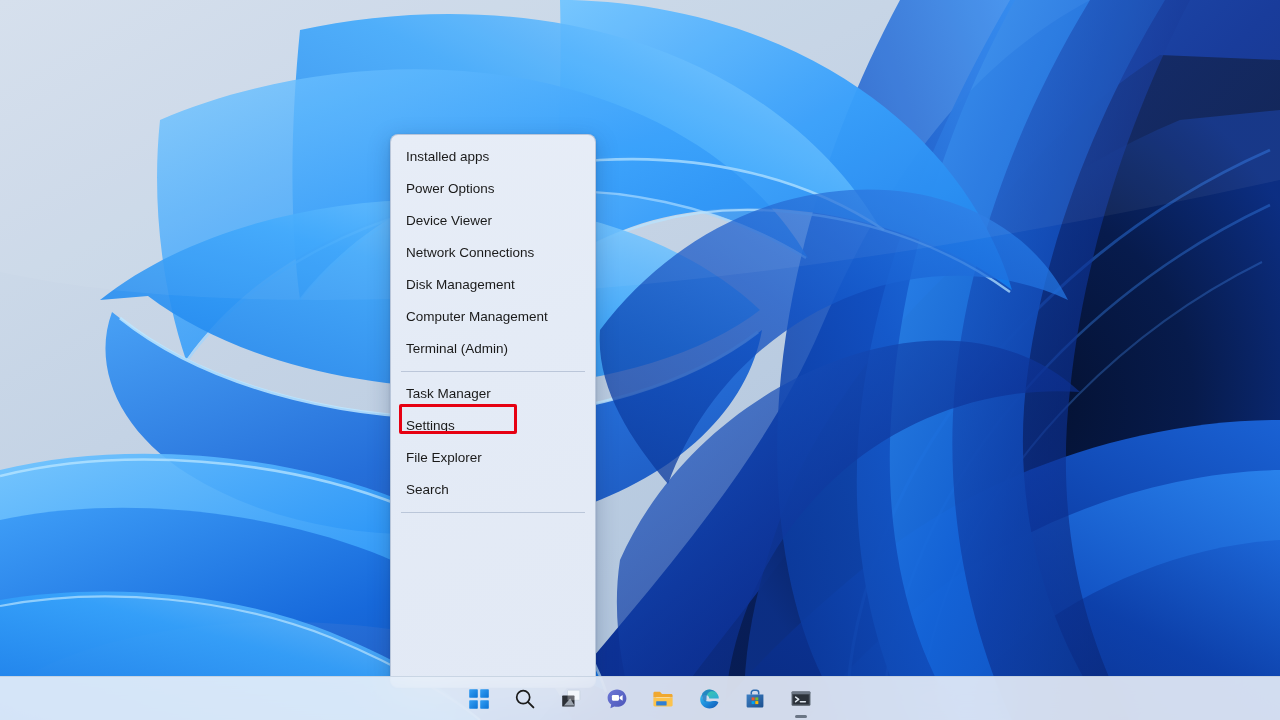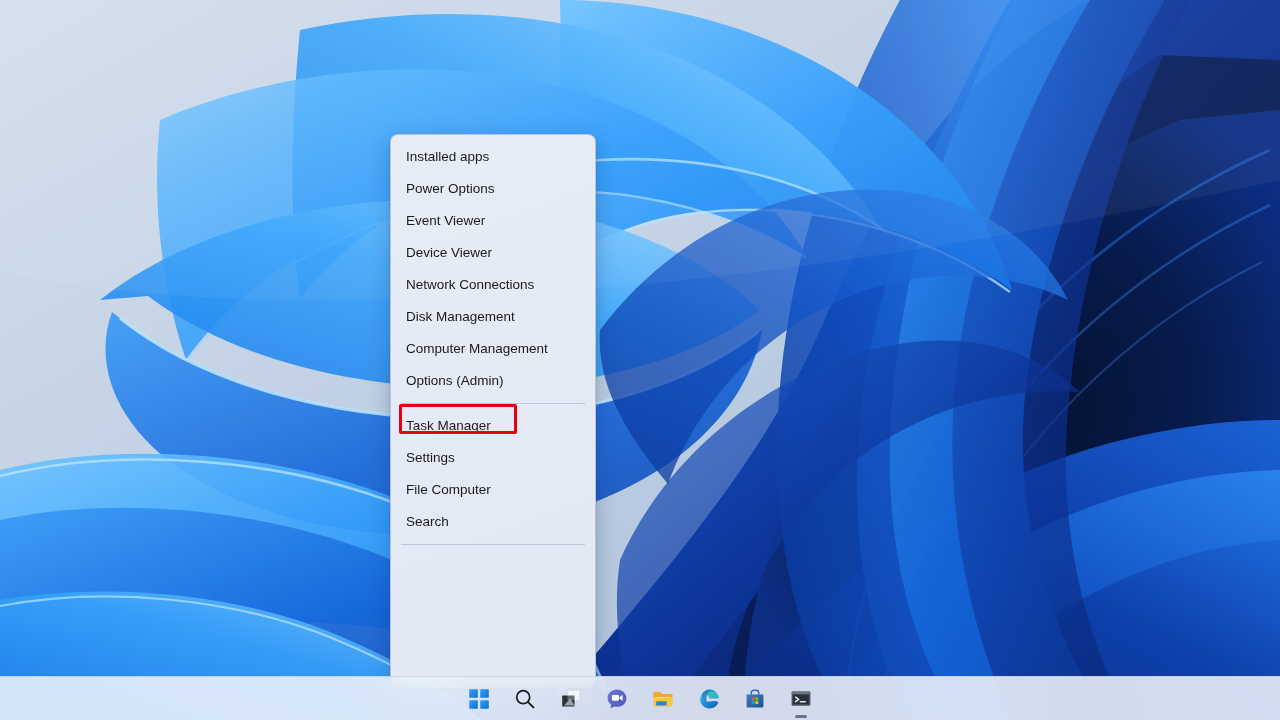--- a/index.html
+++ b/index.html
@@ -244,46 +244,43 @@
 
   <div id="winx-menu">
 
   <div class="menu-item">
         <span class="label">Installed apps</span>
       </div>
       <div class="menu-item">
         <span class="label">Power Options</span>
       </div>
       <div class="menu-item">
-        <span class="label">Event Viewer</span>
-      </div>
-      <div class="menu-item">
         <span class="label">Device Viewer</span>
       </div>
       <div class="menu-item">
         <span class="label">Network Connections</span>
       </div>
       <div class="menu-item">
         <span class="label">Disk Management</span>
       </div>
       <div class="menu-item">
         <span class="label">Computer Management</span>
       </div>
       <div class="menu-item annotated">
-        <span class="label">Options (Admin)</span>
+        <span class="label">Terminal (Admin)</span>
       </div>
       <div class="menu-separator"></div>
       <div class="menu-item">
         <span class="label">Task Manager</span>
       </div>
       <div class="menu-item">
         <span class="label">Settings</span>
       </div>
       <div class="menu-item">
-        <span class="label">File Computer</span>
+        <span class="label">File Explorer</span>
       </div>
       <div class="menu-item">
         <span class="label">Search</span>
       </div>
       <div class="menu-separator"></div>
       <div class="menu-item"></div>
     </div>
 
   <div id="annotation-box" style="border-color: rgb(230, 0, 18);"></div>
 

